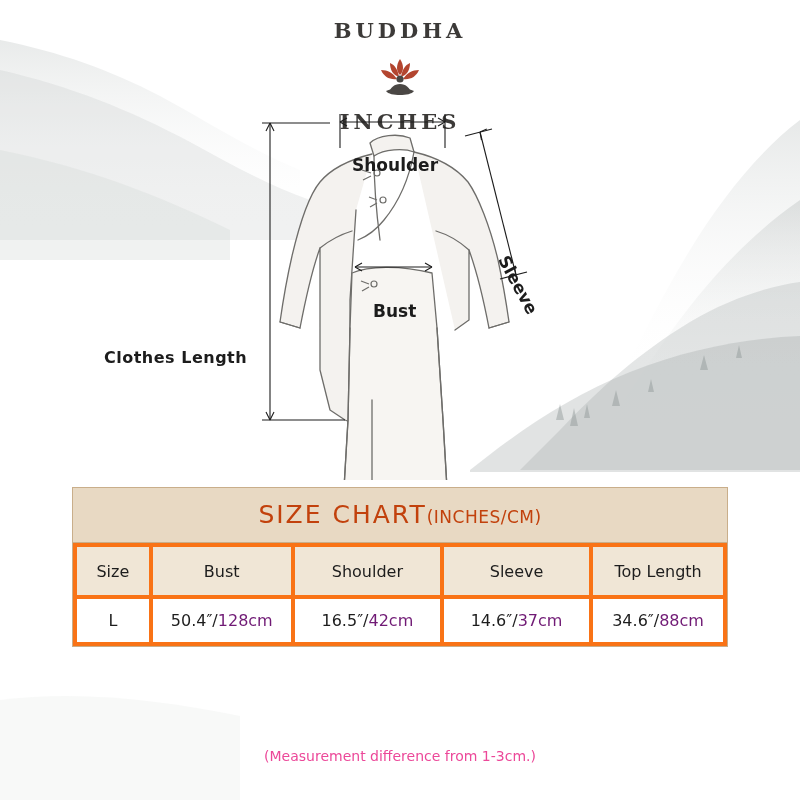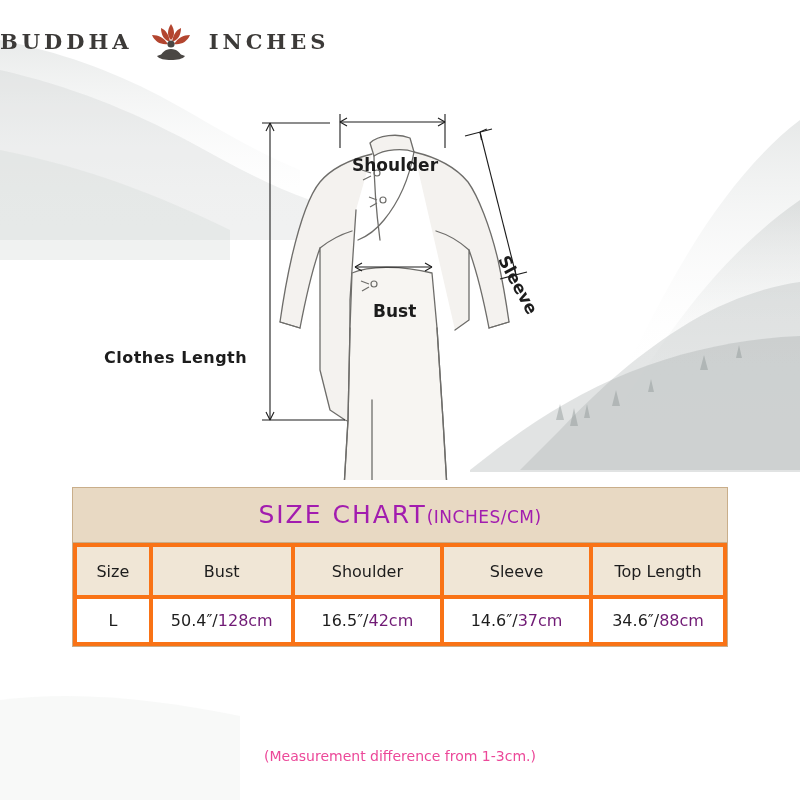--- a/index.html
+++ b/index.html
@@ -24,22 +24,23 @@
   .bg-wash svg { display: block; width: 800px; height: 800px; }
 
   
   .brand {
     position: absolute;
     top: 18px;
     left: 0;
     width: 800px;
     display: flex;
     align-items: center;
-    justify-content: flex-start;
+    justify-content: center;
     gap: 10px;
+    flex-direction: column;
   }
   .brand-word {
     font-family: "DejaVu Serif", serif;
     font-size: 21px;
     letter-spacing: 4px;
     color: #3c3a38;
     font-weight: 600;
   }
   .brand-logo { width: 56px; height: 46px; }
 
@@ -77,21 +78,21 @@
     top: 487px;
     width: 656px;
     border: 1px solid #c9ae8a;
     box-sizing: border-box;
     background: #fff;
   }
   .chart-title {
     background: #e8d9c3;
     text-align: center;
     padding: 12px 0 13px;
-    color: #a21caf;
+    color: #c2410c;
     font-family: "DejaVu Sans", sans-serif;
     border-bottom: 1px solid #c9ae8a;
   }
   .chart-title .t-main {
     font-size: 25px;
     letter-spacing: 2px;
   }
   .chart-title .t-sub {
     font-size: 17px;
     letter-spacing: 0.5px;

